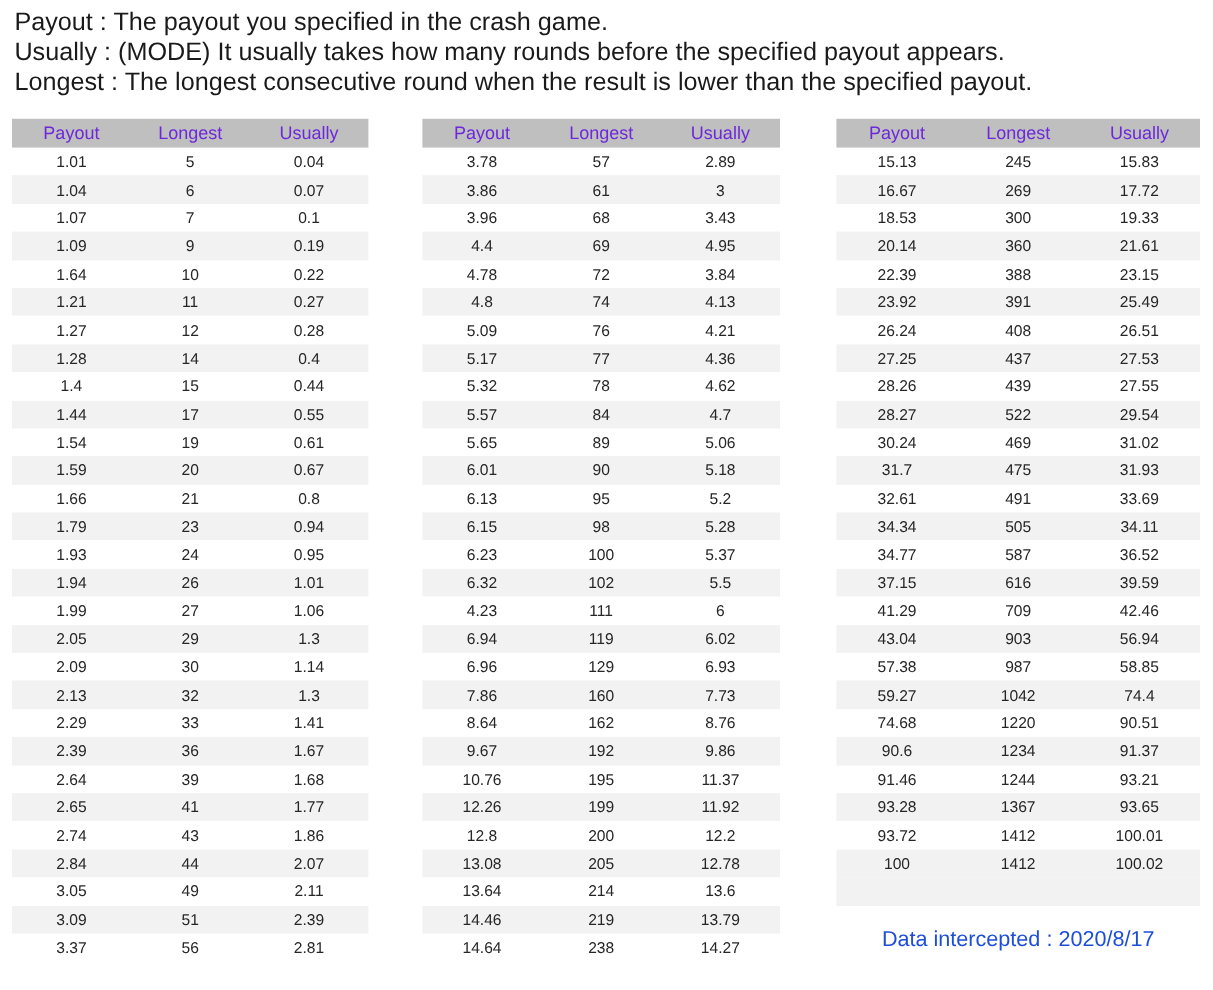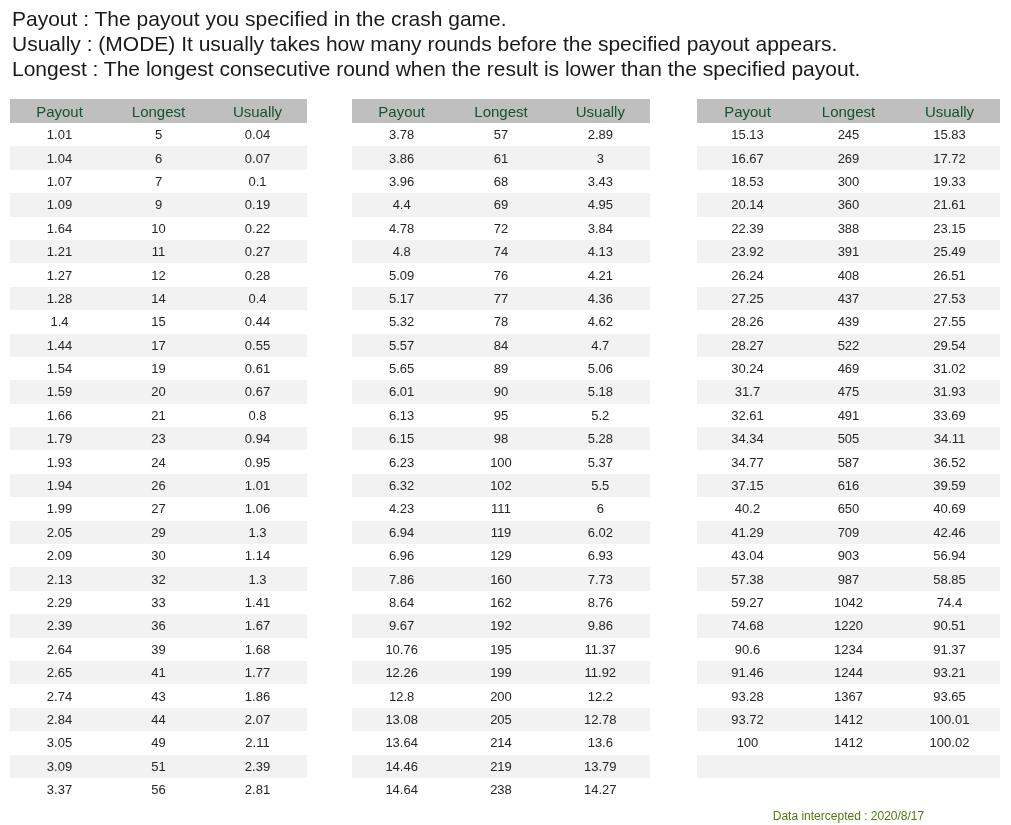--- a/index.html
+++ b/index.html
@@ -18,32 +18,32 @@
   .intro{
     position:absolute;left:12px;top:6px;
     font-size:21px;line-height:25px;color:var(--intro-text);
   }
   .crash-table{position:absolute;top:99px;}
   #t1{left:10px;width:297px;}
   #t2{left:352px;width:298px;}
   #t3{left:697px;width:303px;}
   .thead{
     display:flex;height:24px;align-items:center;
-    background:var(--header-bg);font-size:15px;color:#14532d;
+    background:var(--header-bg);font-size:15px;color:#6d28d9;
   }
   .th{flex:1;text-align:center;}
   .tbody .row{
     display:flex;height:23.4px;align-items:center;font-size:13px;
   }
   .tbody .row:nth-child(even){background:var(--stripe-bg);}
   .cell{flex:1;text-align:center;}
   .blank-row{height:23.4px;background:var(--stripe-bg);}
   .footer-row{
     height:23.4px;display:flex;align-items:center;justify-content:center;
-    font-size:12px;color:#4d7c0f;margin-top:26px;
+    font-size:18px;color:#1d4ed8;margin-top:16px;
   }
 </style>
 </head>
 <body>
 
 <div class="intro">
   <div>Payout : The payout you specified in the crash game.</div>
   <div>Usually : (MODE) It usually takes how many rounds before the specified payout appears.</div>
   <div>Longest : The longest consecutive round when the result is lower than the specified payout.</div>
 </div>
@@ -439,25 +439,20 @@
         <div class="cell">34.77</div>
         <div class="cell">587</div>
         <div class="cell">36.52</div>
       </div>
       <div class="row">
         <div class="cell">37.15</div>
         <div class="cell">616</div>
         <div class="cell">39.59</div>
       </div>
       <div class="row">
-        <div class="cell">40.2</div>
-        <div class="cell">650</div>
-        <div class="cell">40.69</div>
-      </div>
-      <div class="row">
         <div class="cell">41.29</div>
         <div class="cell">709</div>
         <div class="cell">42.46</div>
       </div>
       <div class="row">
         <div class="cell">43.04</div>
         <div class="cell">903</div>
         <div class="cell">56.94</div>
       </div>
       <div class="row">

